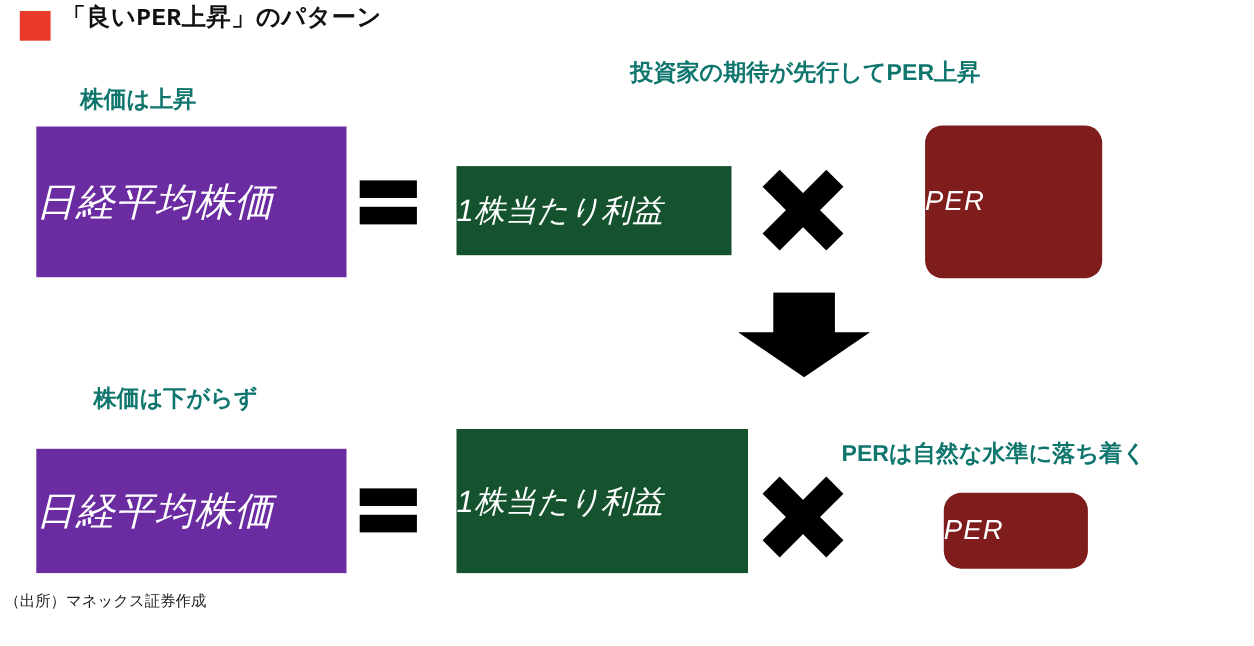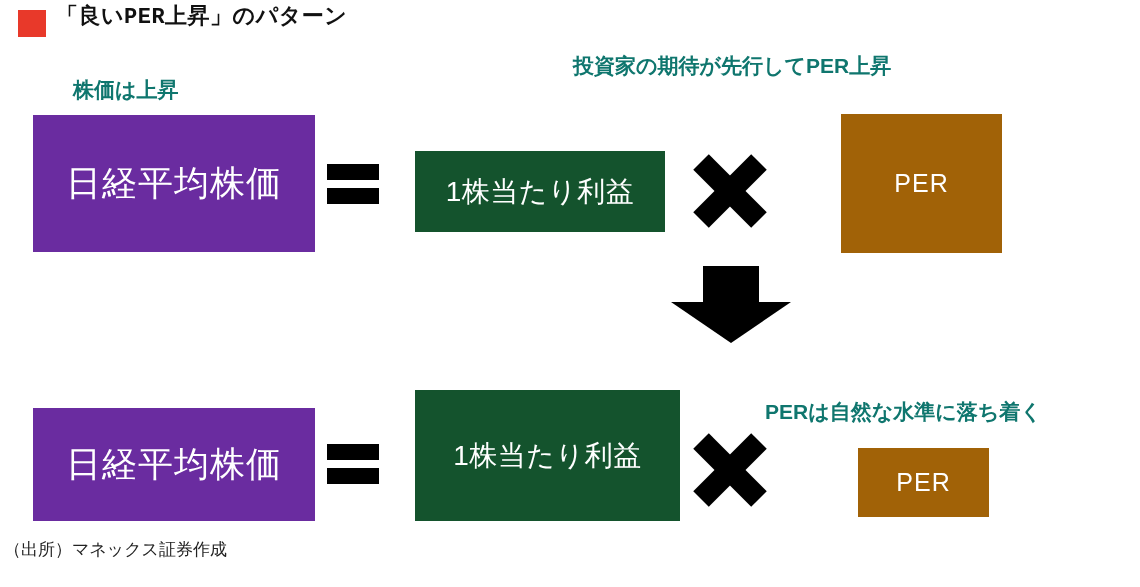--- a/index.html
+++ b/index.html
@@ -45,28 +45,29 @@
     font-size: 21px;
     font-weight: bold;
     white-space: nowrap;
     color: #0f766e;
   }
 
   
   .block {
     display: flex;
     align-items: center;
-    justify-content: center;
+    justify-content: flex-start;
     color: #ffffff;
     white-space: nowrap;
     box-sizing: border-box;
+    font-style: italic;
   }
   .block.purple { background: #6A2CA0; }
   .block.red    { background: #14532d; }
-  .block.blue   { background: #a16207; }
+  .block.blue   { background: #7f1d1d; border-radius: 16px; }
 
   .block-label-lg { font-size: 35px; font-weight: normal; letter-spacing: 1px; }
   .block-label-md { font-size: 28px; font-weight: normal; letter-spacing: 0.5px; }
   .block-label-per { font-size: 25px; font-weight: normal; letter-spacing: 1px; }
 
   
   .equals { width: 52px; height: 46px; }
   .equals .bar {
     position: absolute;
     left: 0;
@@ -110,21 +111,21 @@
     height: 0;
     border-left: 60px solid transparent;
     border-right: 60px solid transparent;
     border-top: 41px solid #000000;
   }
 
   
   #source-note {
     left: 4px;
     top: 538px;
-    font-size: 17px;
+    font-size: 14px;
     color: #222222;
     white-space: nowrap;
   }
 </style>
 </head>
 <body>
 
 <div id="canvas">
 
   <div class="abs" id="title-bullet"></div>
@@ -154,20 +155,21 @@
 
   <div class="abs block blue" style="left:841px; top:114px; width:161px; height:139px;">
     <span class="block-label-per">PER</span>
   </div>
 
   <div class="abs" id="down-arrow">
     <span class="shaft"></span>
     <span class="head"></span>
   </div>
 
+  <div class="abs caption" style="left:85px; top:348px;">株価は下がらず</div>
 
 
   <div class="abs caption" style="left:765px; top:398px;text-align:center;">PERは自然な水準に落ち着く</div>
 
   <div class="abs block purple" style="left:33px; top:408px; width:282px; height:113px;">
     <span class="block-label-lg">日経平均株価</span>
   </div>
 
   <div class="abs equals" style="left:327px; top:441px;">
     <span class="bar b1"></span>

